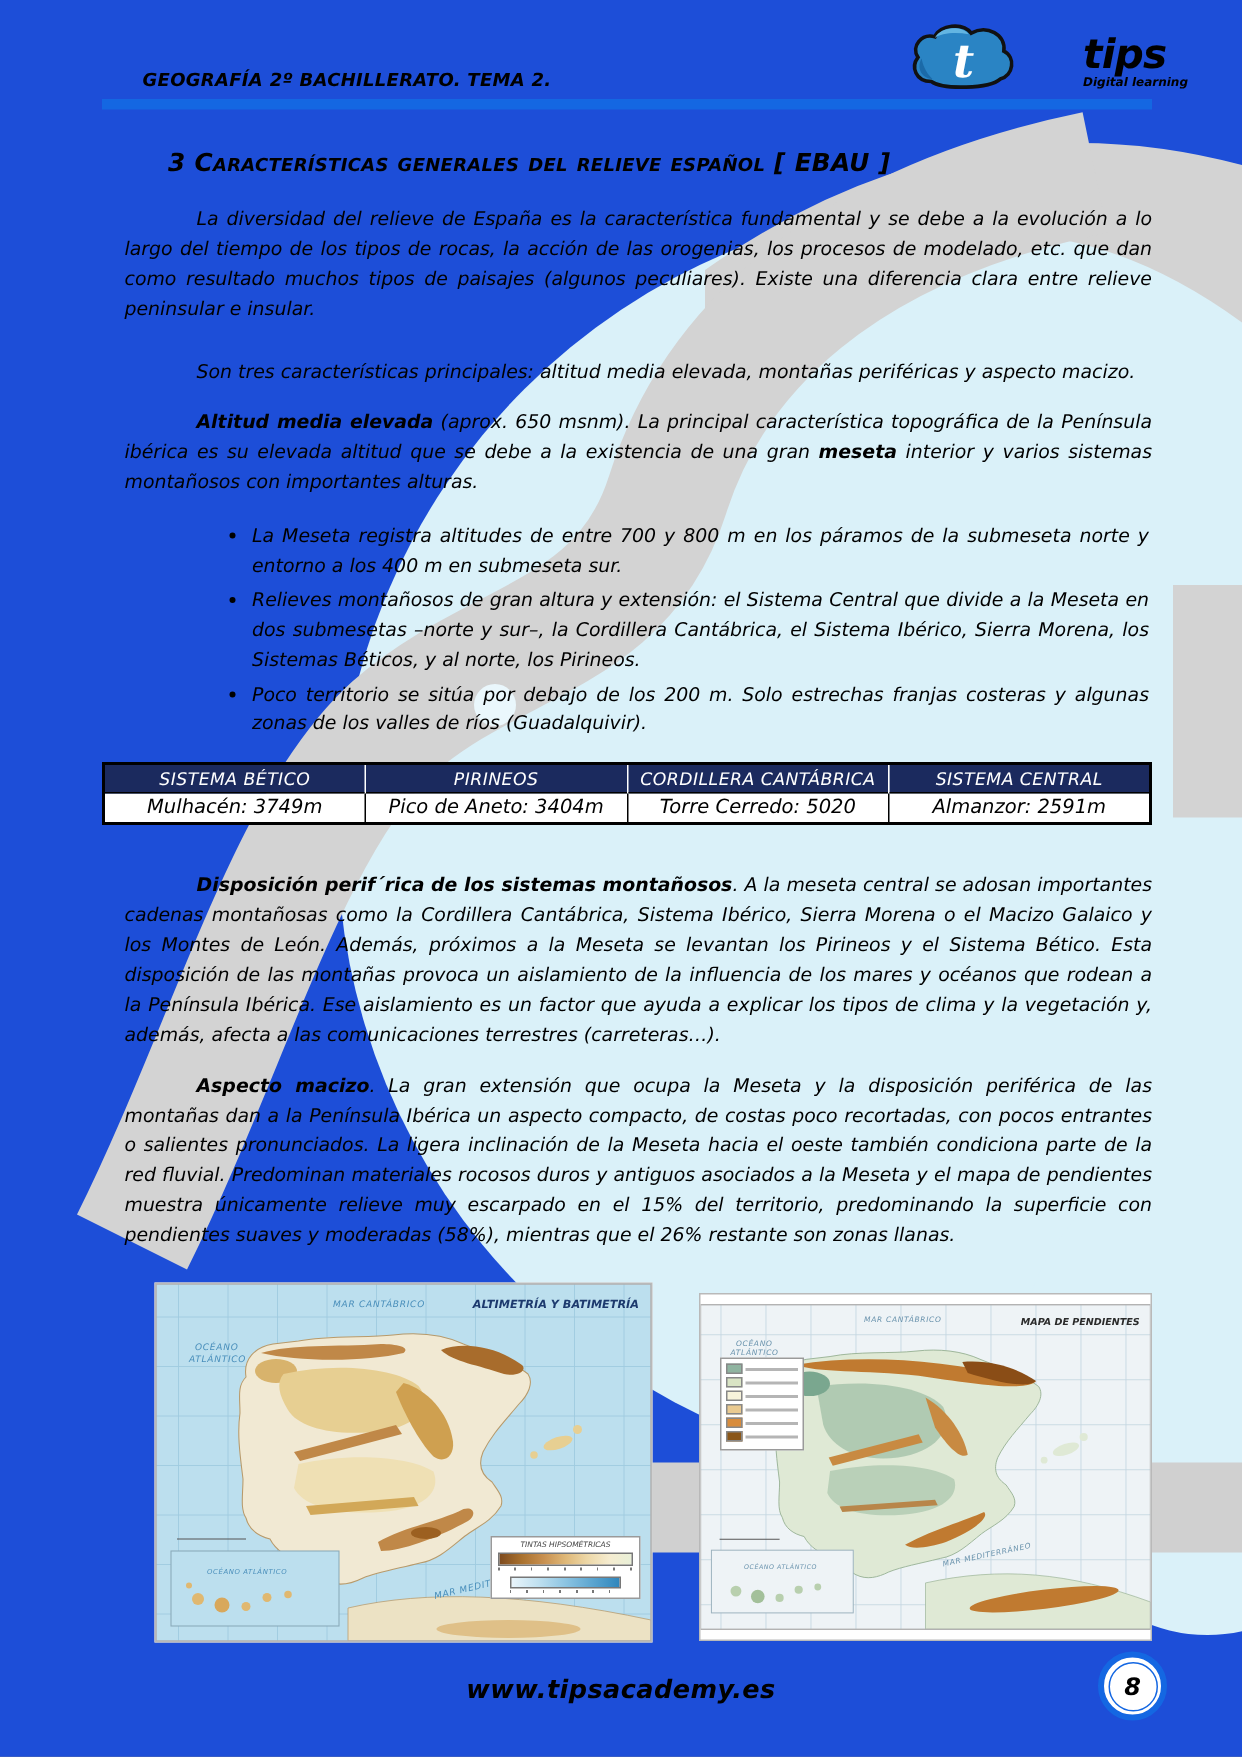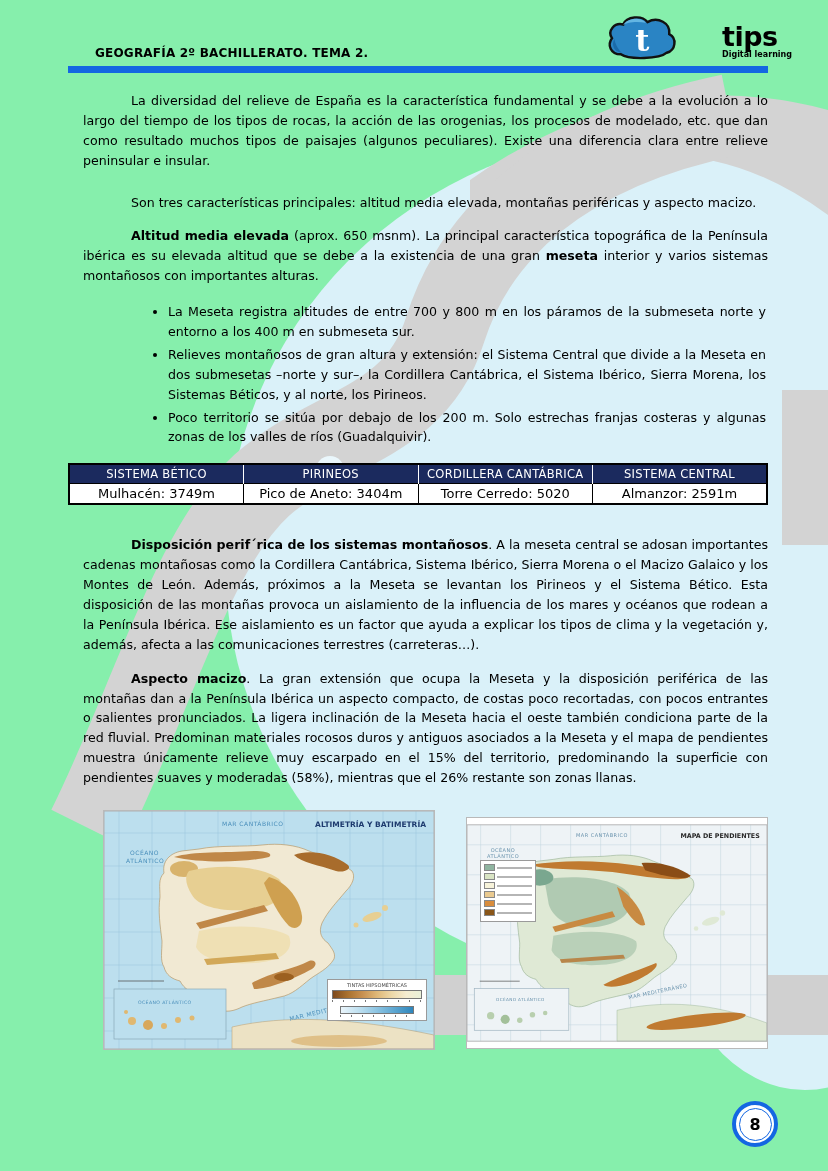--- a/index.html
+++ b/index.html
@@ -1,24 +1,25 @@
 <!DOCTYPE html>
 <html><head>
 <meta charset="utf-8">
 <style>
   html,body{margin:0;padding:0;}
   body{background:#888;}
   .page{
     position:relative;
     width:828px;height:1171px;
     margin:0 auto;
-    background:#86efac;
+    background:#1d4ed8;
     overflow:hidden;
     font-family:"DejaVu Sans",sans-serif;
     color:#000;
+    font-style:italic;
   }
   
   .watermark{position:absolute;inset:0;z-index:0;}
   
   .content{position:relative;z-index:1;padding:0 60px 0 68px;}
   .hdr{position:relative;height:52px;margin-top:12px;}
   .hdr-title{position:absolute;left:27px;bottom:4px;font-size:12px;font-weight:bold;letter-spacing:.2px;}
   .logo{position:absolute;right:-24px;top:2px;display:flex;align-items:center;gap:6px;}
   .logo-txt{display:flex;flex-direction:column;line-height:1;margin-left:38px;}
   .logo-name{font-size:27px;font-weight:bold;letter-spacing:-.5px;}
@@ -86,20 +87,21 @@
           </svg>
         </span>
         <span class="logo-txt">
           <span class="logo-name">tips</span>
           <span class="logo-sub">Digital learning</span>
         </span>
       </div>
     </div>
     <div class="rule"></div>
 
+    <div class="main-title">3 Características generales del relieve español [ EBAU ]</div>
 
     <p class="para" style="margin-top:18px;">La diversidad del relieve de España es la característica fundamental y se debe a la evolución a lo largo del tiempo de los tipos de rocas, la acción de las orogenias, los procesos de modelado, etc. que dan como resultado muchos tipos de paisajes (algunos peculiares). Existe una diferencia clara entre relieve peninsular e insular.</p>
 
 
     <p class="para" style="margin-top:22px;">Son tres características principales: altitud media elevada, montañas periféricas y aspecto macizo.</p>
 
     <p class="para"><b>Altitud media elevada</b><span> (aprox. 650 msnm). La principal característica topográfica de la Península  ibérica es su elevada altitud que se debe a la existencia de una gran </span><b>meseta</b><span> interior y varios sistemas montañosos con importantes alturas.</span></p>
 
     <ul class="blist">
       <li>La Meseta registra altitudes de entre 700 y 800 m en los páramos de la submeseta norte y entorno a los 400 m en submeseta sur.</li>
@@ -284,19 +286,20 @@
                 <span class="lline"></span>
               </div>
             </div>
         </div>
       </div>
 
     </div>
 
   </div>
 
+  <div class="footer-url">www.tipsacademy.es</div>
   <div class="page-badge">
     <div class="page-badge-inner">
       <span class="page-num">8</span>
     </div>
   </div>
 
 </div>
 
 </body></html>

